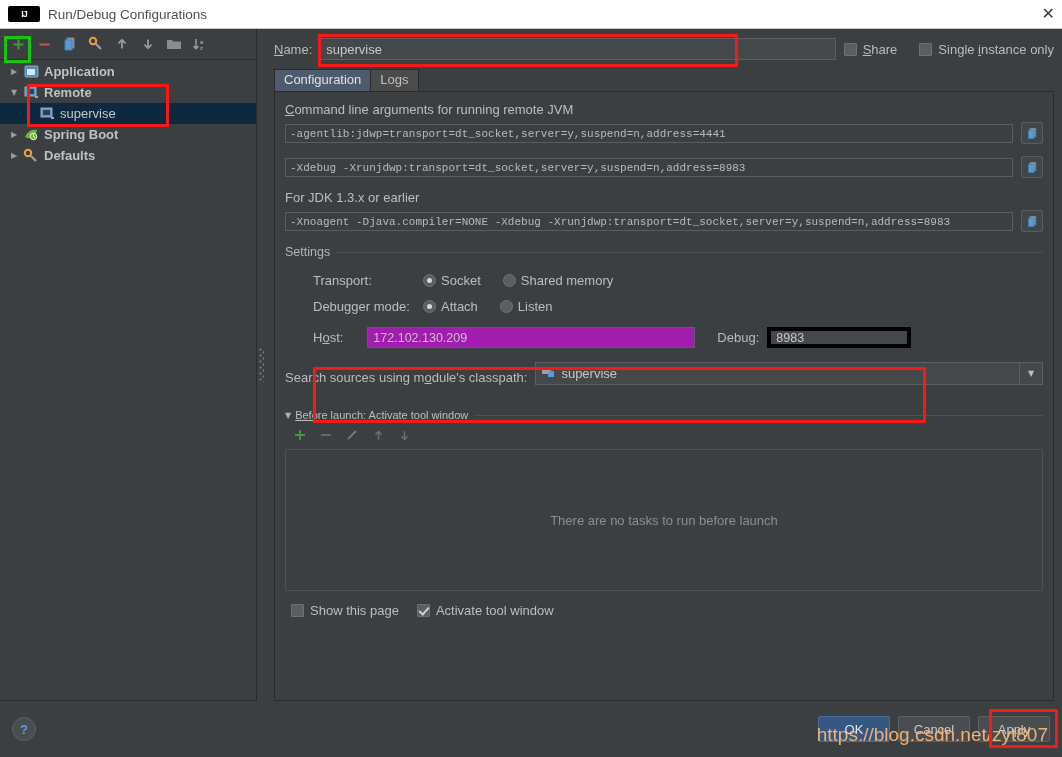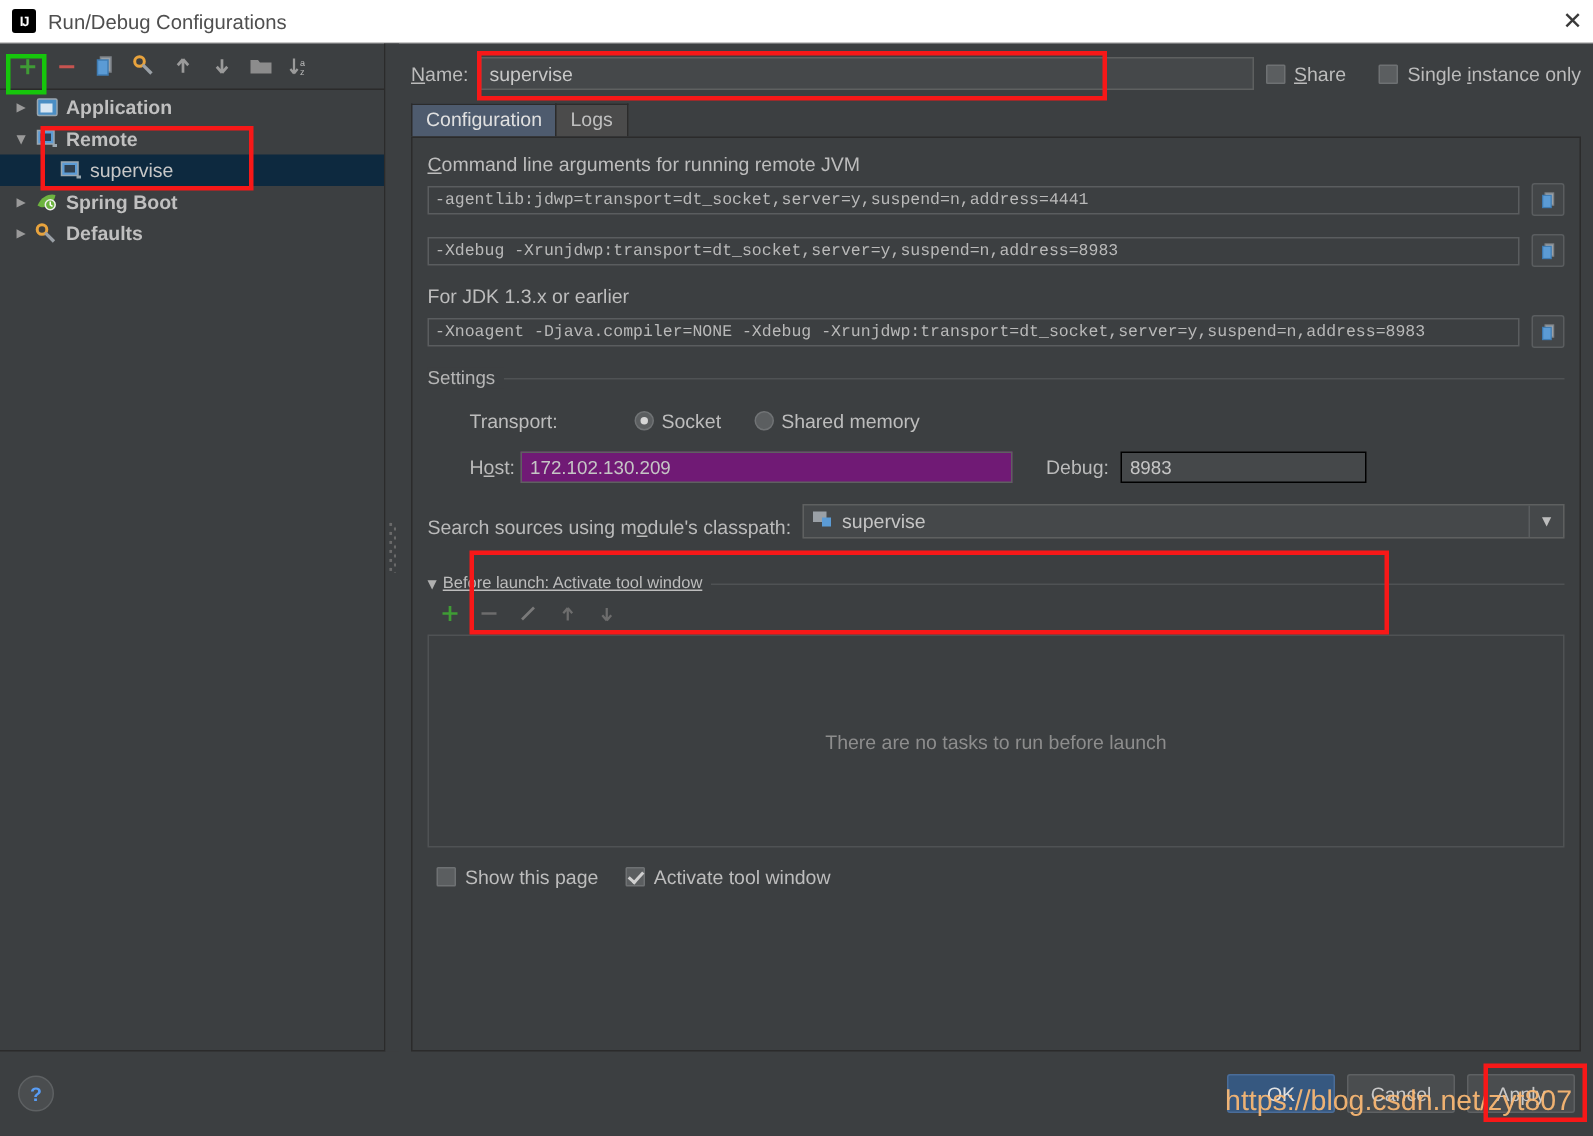--- a/index.html
+++ b/index.html
@@ -12,21 +12,21 @@
     overflow:hidden;
     position:relative;
   }
   
   .titlebar{
     height:29px;background:#ffffff;border-bottom:1px solid #c8c8c8;
     display:flex;align-items:center;padding:0 8px;box-sizing:border-box;
     position:relative;
   }
   .ij-logo{
-    width:16px;height:16px;background:#000;color:#fff;border-radius:2px;
+    width:32px;height:16px;background:#000;color:#fff;border-radius:2px;
     font-size:9px;font-weight:bold;display:flex;align-items:center;justify-content:center;
     letter-spacing:-1px;margin-right:8px;flex:none;
   }
   .title-text{color:#4f4f4f;font-size:13.5px;}
   .win-close{
     position:absolute;right:7px;top:50%;transform:translateY(-50%);
     font-size:16px;color:#3a3a3a;line-height:1;cursor:pointer;font-family:"DejaVu Sans",sans-serif;
   }
   
   .dialog-body{
@@ -138,25 +138,25 @@
     width:13px;height:13px;border-radius:50%;background:#5b5e60;border:1px solid #707375;
     flex:none;margin-right:5px;box-sizing:border-box;position:relative;
   }
   .radio.on::after{
     content:"";position:absolute;left:3px;top:3px;width:5px;height:5px;border-radius:50%;
     background:#d6d6d6;
   }
   .radio-opt{display:flex;align-items:center;cursor:pointer;margin-right:22px;font-size:13px;color:#bdbdbd;}
   .hostport{display:flex;align-items:center;margin-top:8px;}
   .host-input{
-    width:328px;height:21px;background:#701a75;border:1px solid #5e6060;color:#c5c5c5;
-    font-size:12.5px;padding:0 5px;box-sizing:border-box;margin-left:4px;line-height:19px;
+    width:328px;height:21px;background:#a21caf;border:1px solid #5e6060;color:#c5c5c5;
+    font-size:12.5px;padding:0 5px;box-sizing:border-box;margin-left:24px;line-height:19px;
   }
   .port-input{
-    width:164px;height:21px;background:#45484a;border:1px solid #000000;color:#c5c5c5;
+    width:144px;height:21px;background:#45484a;border:4px solid #000000;color:#c5c5c5;
     font-size:12.5px;padding:0 5px;box-sizing:border-box;margin-left:8px;line-height:19px;
   }
   .classpath-row{display:flex;align-items:flex-end;margin-top:14px;}
   .combo{
     flex:1;height:23px;background:#45484a;border:1px solid #5e6060;display:flex;align-items:center;
     margin-left:8px;box-sizing:border-box;cursor:pointer;
   }
   .combo-text{flex:1;display:flex;align-items:center;gap:5px;padding-left:6px;font-size:13px;color:#c5c5c5;}
   .combo-arrow{
     width:22px;height:100%;border-left:1px solid #5a5d5f;display:flex;align-items:center;justify-content:center;
@@ -393,20 +393,31 @@
               <span class="radio-opt">
                 <span class="radio on"></span>
                 <span>Socket</span>
               </span>
               <span class="radio-opt">
                 <span class="radio"></span>
                 <span>Shared memory</span>
               </span>
             </div>
 
+            <div class="set-row">
+              <span class="set-lbl">Debugger mode:</span>
+              <span class="radio-opt">
+                <span class="radio on"></span>
+                <span>Attach</span>
+              </span>
+              <span class="radio-opt">
+                <span class="radio"></span>
+                <span>Listen</span>
+              </span>
+            </div>
 
             <div class="hostport">
               <span class="lbl">H<u>o</u>st:</span>
               <input class="host-input" value="172.102.130.209" style="">
               <span class="lbl" style="margin-left:22px">Debug:</span>
               <input class="port-input" value="8983" style="">
             </div>
 
             <div class="classpath-row" style="margin-left:-28px;padding-left:0">
               <span class="lbl">Search sources using m<u>o</u>dule's classpath:</span>

